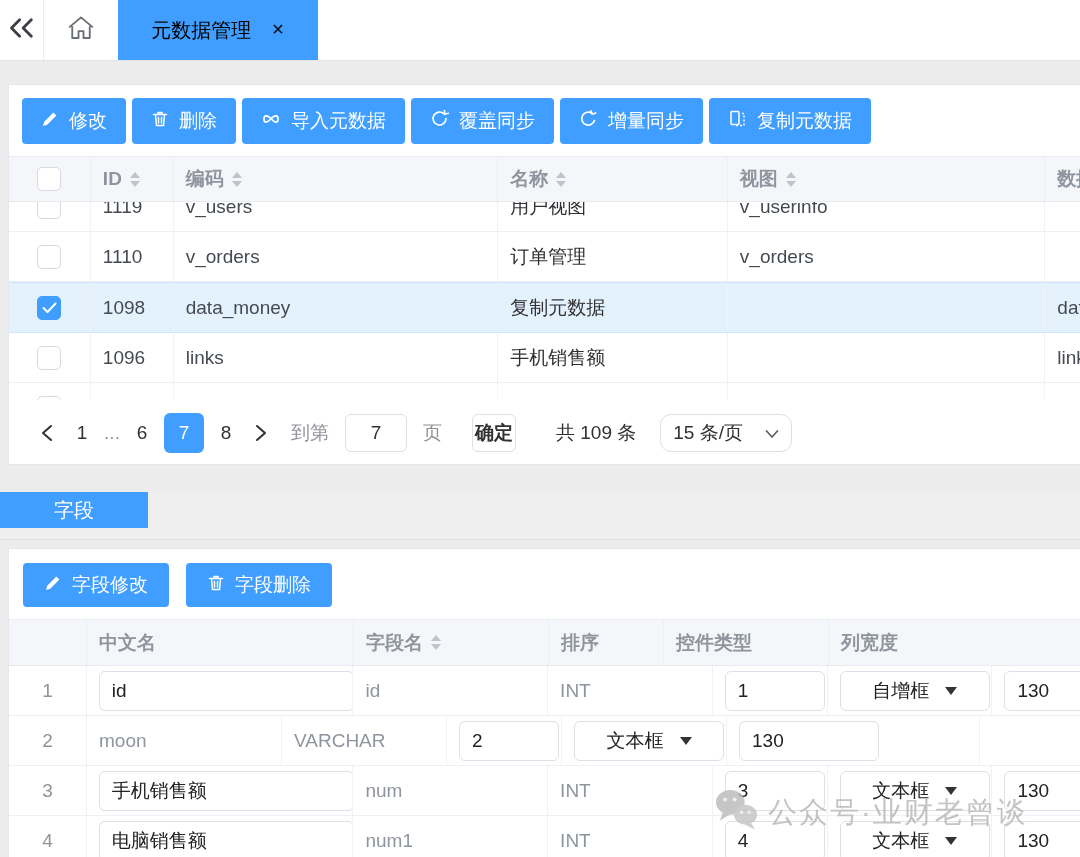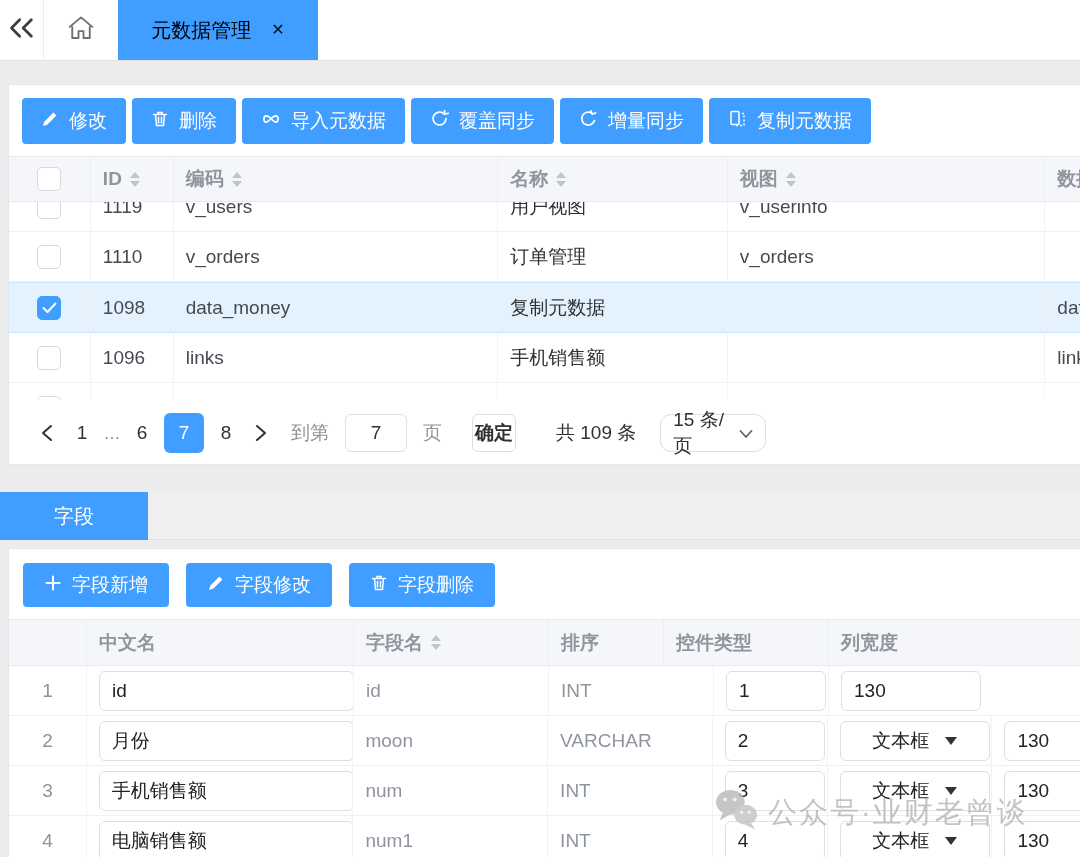--- a/index.html
+++ b/index.html
@@ -66,27 +66,27 @@
   .pdots{min-width:26px;text-align:center;color:#909399}
   .pactive{width:40px;height:40px;margin:0 5px;background:var(--primary);color:#fff;border-radius:6px;
            display:flex;align-items:center;justify-content:center;cursor:pointer}
   .goto-label,.page-label{color:#909399;margin-left:12px}
   .page-label{margin-left:16px}
   .pinput{width:62px;height:38px;margin-left:16px;border:1px solid #DCDFE6;border-radius:6px;
           text-align:center;font-size:19px;font-family:inherit;color:#303133}
   .pok{margin-left:30px;width:44px;height:38px;background:#fff;border:1px solid #DCDFE6;border-radius:6px;
        font-size:19px;font-weight:700;font-family:inherit;color:#303133;cursor:pointer}
   .ptotal{margin-left:40px}
-  .psel{margin-left:24px;width:106px;height:38px;border:1px solid #DCDFE6;border-radius:11px;
+  .psel{margin-left:24px;width:132px;height:38px;border:1px solid #DCDFE6;border-radius:11px;
         display:flex;align-items:center;justify-content:space-between;padding:5px 12px;cursor:pointer}
 
   
   .tabbar{position:absolute;top:492px;left:0;width:1080px;height:48px;background:#EFEFEF;
           border-bottom:1px solid #E2E2E2}
-  .fields-tab{width:148px;height:48px;background:var(--primary);color:#fff;font-size:20px;
+  .fields-tab{width:148px;height:36px;background:var(--primary);color:#fff;font-size:20px;
               display:flex;align-items:center;justify-content:center;cursor:pointer}
 
   
   .c-no{width:78px;justify-content:center;padding-left:0;color:#909399}
   .c-cn{width:267px}.c-field{width:195px}.c-type{width:165px}
   .c-sort{width:115px}.c-widget{width:165px}.c-width{width:253px}
   .muted{color:#8F959E}
   .tin{height:40px;border:1px solid #DCDFE6;border-radius:6px;font-size:19px;font-family:inherit;
        color:#222;padding:0 12px;background:#fff}
   .tin.w-cn{width:255px}.tin.w-sort{width:100px}.tin.w-width{width:140px}
@@ -301,26 +301,20 @@
   <div class="fields-tab">
     <span>字段</span>
   </div>
 </div>
 
 <div class="panel panel2">
 
   <div class="btnrow2">
     <button class="btn btn2">
       <span><svg width="18" height="18" viewBox="0 0 18 18">
-            <path d="M9 2.5v13M2.5 9h13" stroke="#fff" stroke-width="2" stroke-linecap="round"></path>
-          </svg></span>
-      <span>字段新增</span>
-    </button>
-    <button class="btn btn2">
-      <span><svg width="18" height="18" viewBox="0 0 18 18">
             <path d="M2 16l1.2-4.2L12.4 2.6l3 3-9.2 9.2L2 16z" fill="#fff"></path>
           </svg></span>
       <span>字段修改</span>
     </button>
     <button class="btn btn2">
       <span><svg width="18" height="18" viewBox="0 0 18 18">
             <path d="M2.5 4.5h13M7 4.5V2.5h4v2M4.5 4.5l1 11h7l1-11M7.5 7.5v5.5M10.5 7.5v5.5" stroke="#fff" stroke-width="1.5" fill="none" stroke-linecap="round"></path>
           </svg></span>
       <span>字段删除</span>
     </button>
@@ -353,30 +347,33 @@
     <div class="row">
       <div class="cell c-no">1</div>
       <div class="cell c-cn">
           <input class="tin w-cn" value="id" style="">
         </div>
       <div class="cell c-field muted">id</div>
       <div class="cell c-type muted">INT</div>
       <div class="cell c-sort">
           <input class="tin w-sort" value="1" style="">
         </div>
+      <div class="cell c-widget">
+          <span class="wsel">
+            <span>自增框</span>
+            <span class="tri-dn"></span>
+          </span>
+        </div>
       <div class="cell c-width">
           <input class="tin w-width" value="130" style="">
         </div>
     </div>
 
     <div class="row">
       <div class="cell c-no">2</div>
-      <div class="cell c-cn">
-          <input class="tin w-cn" value="月份" style="">
-        </div>
       <div class="cell c-field muted">moon</div>
       <div class="cell c-type muted">VARCHAR</div>
       <div class="cell c-sort">
           <input class="tin w-sort" value="2" style="">
         </div>
       <div class="cell c-widget">
           <span class="wsel">
             <span>文本框</span>
             <span class="tri-dn"></span>
           </span>

